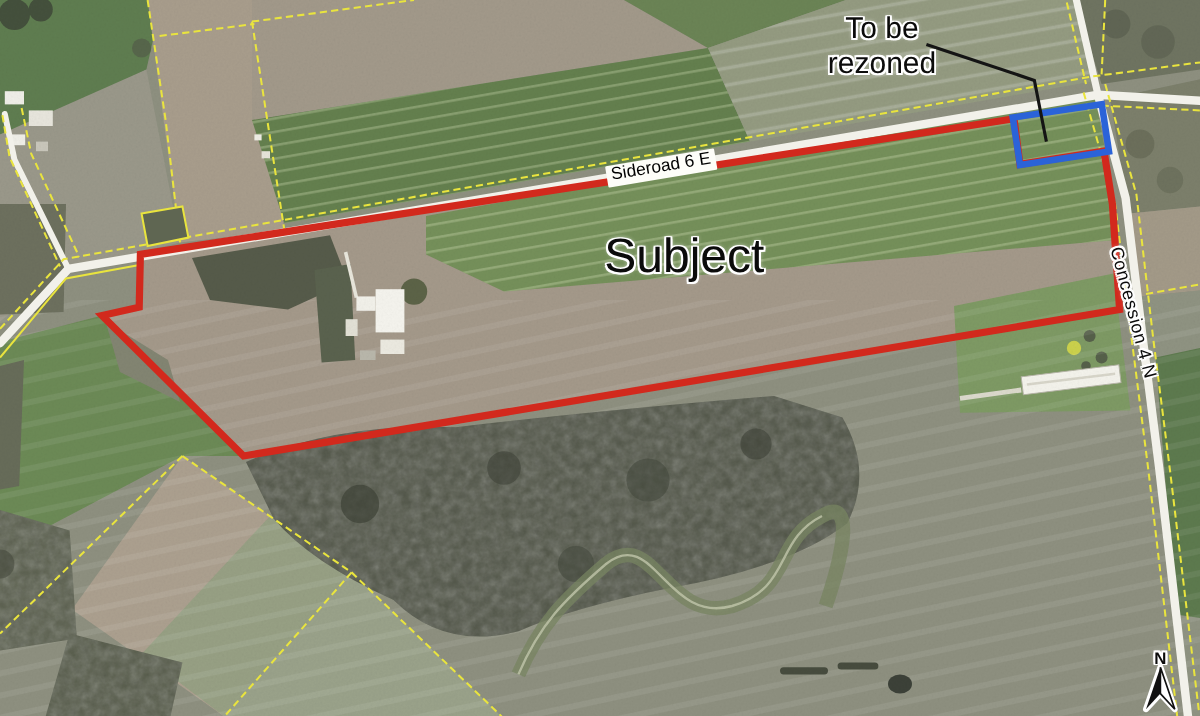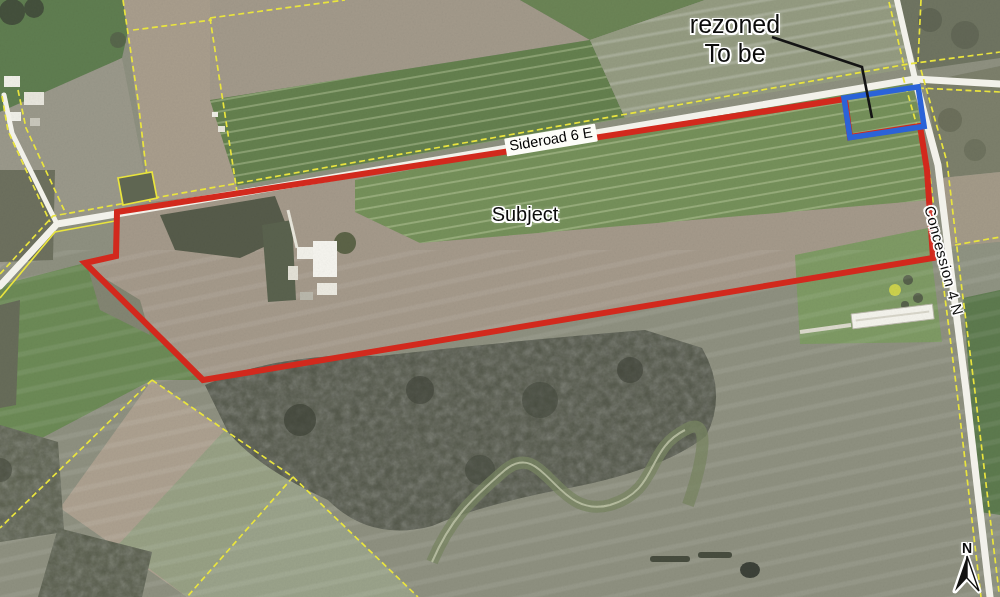--- a/index.html
+++ b/index.html
@@ -18,21 +18,21 @@
     text-shadow:
       -1.5px -1.5px 0 #fff, 1.5px -1.5px 0 #fff,
       -1.5px  1.5px 0 #fff, 1.5px  1.5px 0 #fff,
       -1.5px  0 0 #fff, 1.5px 0 0 #fff,
        0 -1.5px 0 #fff, 0 1.5px 0 #fff,
        0 0 4px #fff;
     white-space:nowrap;
     line-height:1.15;
   }
   #label-rezone{left:650px;top:10px;width:170px;font-size:25px;}
-  #label-subject{left:425px;top:194px;width:200px;font-size:20px;line-height:40px;}
+  #label-subject{left:437px;top:194px;width:200px;font-size:40px;line-height:40px;text-align:right;}
   #label-sideroad{
     left:505px;top:131px;font-size:14.5px;
     background:#fdfdf8;padding:0 4px 1px;border-radius:1px;
     transform:rotate(-9.5deg);text-shadow:none;color:#000;
   }
   #label-concession{left:869px;top:252px;width:150px;font-size:15px;
     transform:rotate(75deg);letter-spacing:.5px;}
   #label-north{left:955px;top:540px;width:24px;font-size:14px;font-weight:bold;}
   
   .stroke-red{stroke:var(--c-red);}
@@ -233,22 +233,22 @@
   <path d="M772,37 L862,67 L872,118" fill="none" stroke="var(--c-leader)" stroke-width="2.6"></path>
 
   <g>
     <path d="M967,556 L955,591 L967,578 L979,591 Z" fill="#fff" stroke="#fff" stroke-width="5" stroke-linejoin="round"></path>
     <polygon points="967,556 955,591 967,578" fill="#111"></polygon>
     <polygon points="967,556 979,591 967,578" fill="#fff" stroke="#111" stroke-width="1.4"></polygon>
   </g>
 </svg>
 
 <div class="map-label" id="label-rezone">
+  <div>To be</div>
   <div>rezoned</div>
-  <div>To be</div>
 </div>
 
 <div class="map-label" id="label-subject">
   <div>Subject</div>
 </div>
 
 <div class="map-label" id="label-sideroad">Sideroad 6 E</div>
 
 <div class="map-label" id="label-concession">Concession 4 N</div>
 

